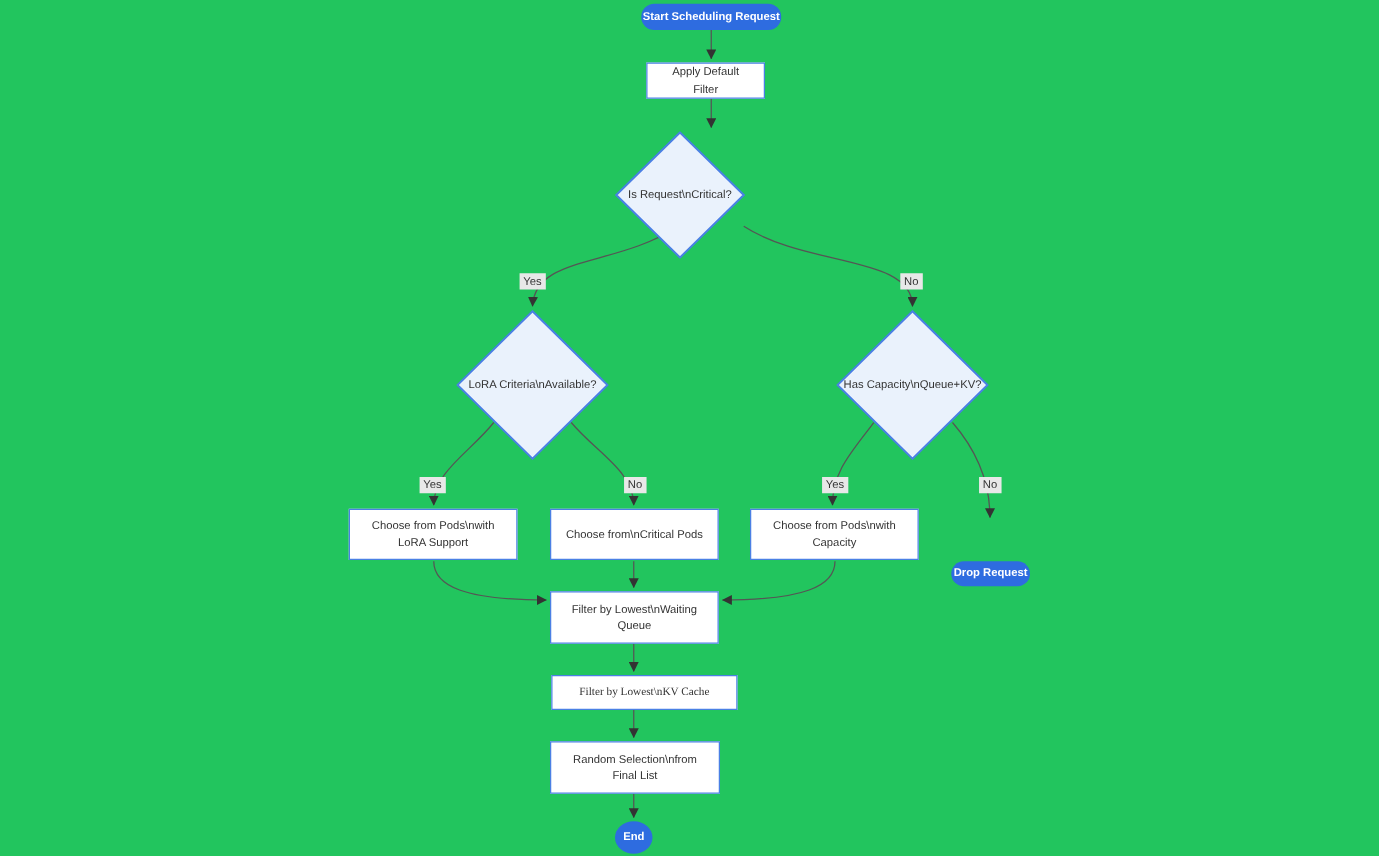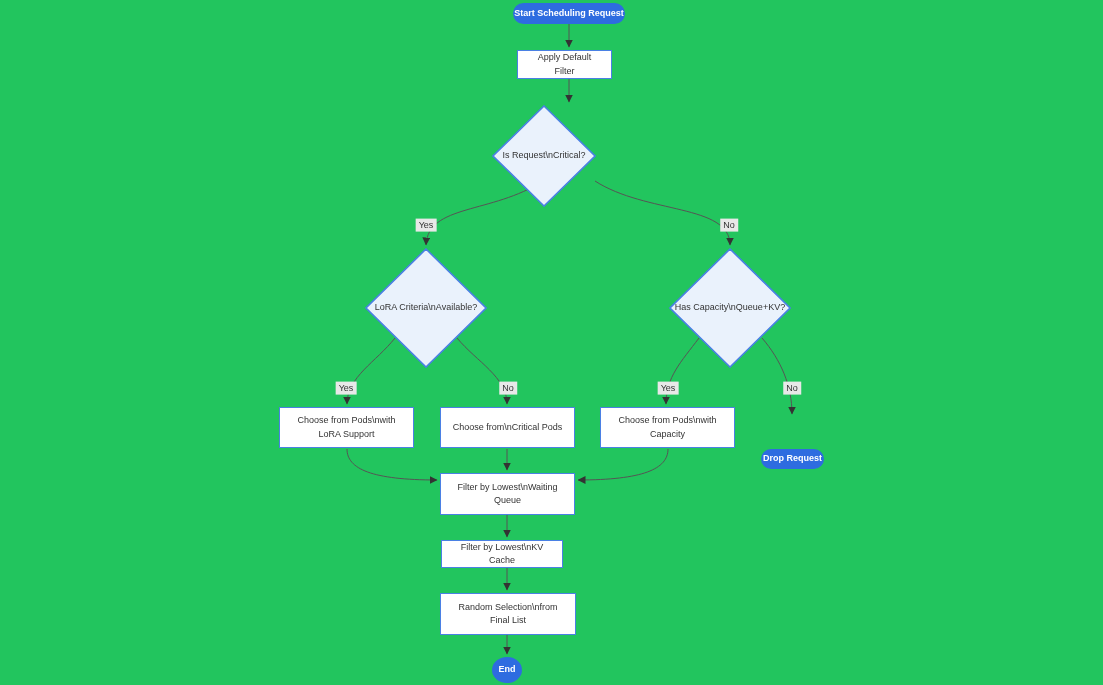--- a/index.html
+++ b/index.html
@@ -142,21 +142,21 @@
   <div class="node rect" style="left:279px;top:407px;width:135px;height:41px;">Choose from Pods\nwith LoRA Support</div>
 
   <div class="node rect" style="left:440px;top:407px;width:135px;height:41px;">Choose from\nCritical Pods</div>
 
   <div class="node rect" style="left:600px;top:407px;width:135px;height:41px;">Choose from Pods\nwith Capacity</div>
 
   <div class="node pill" style="left:761px;top:417px;width:63px;height:20px;margin-top:32px;">Drop Request</div>
 
   <div class="node rect" style="left:440px;top:473px;width:135px;height:42px;">Filter by Lowest\nWaiting Queue</div>
 
-  <div class="node rect" style="left:441px;top:540px;width:122px;height:28px;">Filter by Lowest\nKV Cache</div>
+  <div class="node rect" style="left:441px;top:540px;width:149px;height:28px;font-family:Liberation Serif, serif;">Filter by Lowest\nKV Cache</div>
 
   <div class="node rect" style="left:440px;top:593px;width:136px;height:42px;">Random Selection\nfrom Final List</div>
 
   <div class="node circle" style="left:492px;top:657px;width:30px;height:26px;">End</div>
 
   <div class="edge-label" style="left:426px;top:225px;">Yes</div>
   <div class="edge-label" style="left:729px;top:225px;">No</div>
   <div class="edge-label" style="left:346px;top:388px;">Yes</div>
   <div class="edge-label" style="left:508px;top:388px;">No</div>
   <div class="edge-label" style="left:668px;top:388px;">Yes</div>

